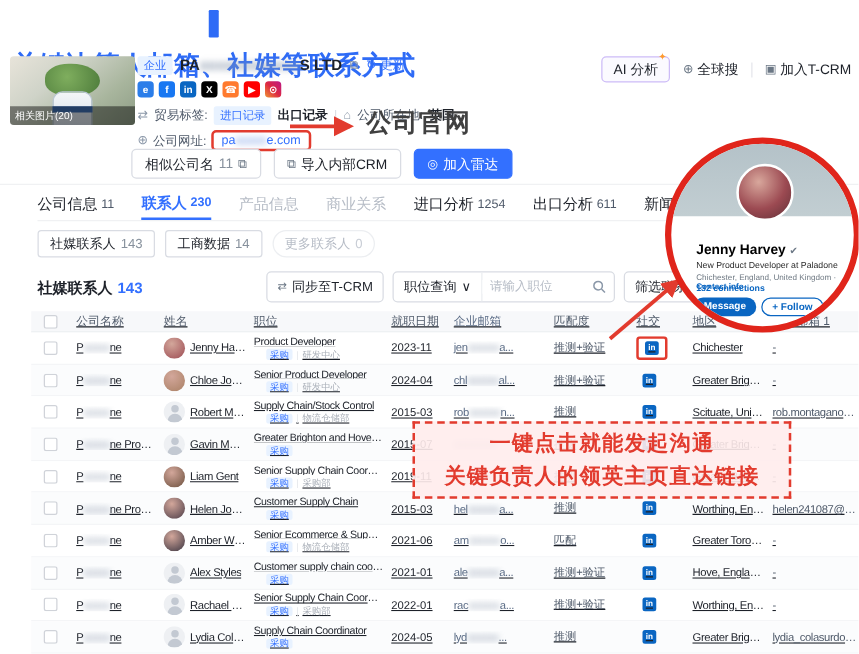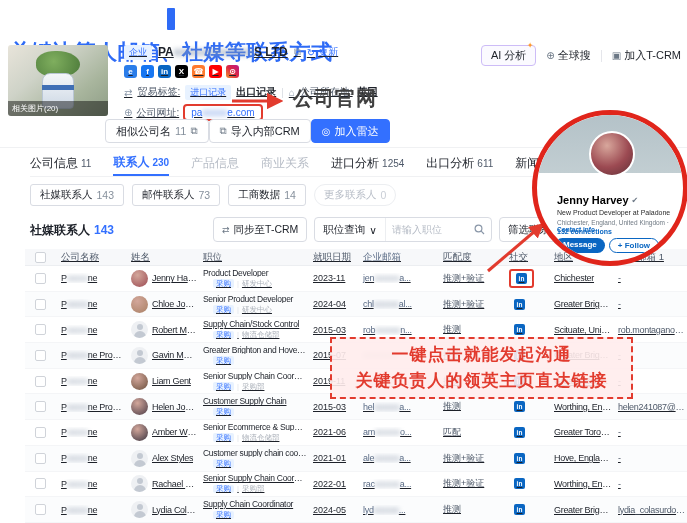--- a/index.html
+++ b/index.html
@@ -6,31 +6,31 @@
   html,body { background:#fff; }
   body { font-family:"Liberation Sans","DejaVu Sans",sans-serif; color:#1d2129; }
   #stage { position:relative; width:687px; height:523px; overflow:hidden; background:#fff; }
 
   
   .page-title { position:absolute; left:10px; top:8px; display:flex; align-items:center; gap:8px;flex-direction:column; }
   .title-bar { width:8px; height:22px; background:#2e6bf6; border-radius:1px; }
   .title-text { font-size:21px; font-weight:bold; color:#2e6bf6; letter-spacing:0.5px; }
 
   
-  .company-photo { position:absolute; left:8px; top:45px; width:100px; height:71px; border-radius:3px; overflow:hidden;
+  .company-photo { position:absolute; left:8px; top:45px; width:100px; height:55px; border-radius:3px; overflow:hidden;
     background:linear-gradient(140deg,#e8e4da 0%,#cfd3c8 35%,#a8b59d 70%,#8d9c85 100%); }
   .photo-plant { position:absolute; left:28px; top:6px; width:44px; height:26px; border-radius:50% 60% 55% 50%;
     background:radial-gradient(circle at 40% 40%,#7fae5e,#4c7a3a); }
   .photo-body { position:absolute; left:34px; top:28px; width:32px; height:36px; border-radius:8px 8px 4px 4px;
     background:linear-gradient(180deg,#f4f6f8 0%,#dfe6ee 55%,#cdd8e4 100%); border:1px solid #b9c6d4; }
   .photo-band { position:absolute; left:34px; top:40px; width:32px; height:5px; background:#3f6fb5; }
   .photo-caption { position:absolute; left:0; bottom:0; width:100%; padding:2px 4px; font-size:8px; color:#fff;
     background:rgba(0,0,0,.45); }
 
-  .company-info { position:absolute; left:124px; top:44px;text-decoration:underline; }
+  .company-info { position:absolute; left:110px; top:44px; }
   .ci-row1 { display:flex; align-items:center; gap:6px; height:16px; }
   .ent-badge { font-size:9px; color:#3370ff; background:#e8f2ff; padding:1px 5px; border-radius:2px; }
   .company-name { font-size:12px; font-weight:bold; color:#1d2129; }
   .icon-copy { font-size:10px; color:#8a97a8; cursor:pointer; }
   .refresh { font-size:10px; color:#3370ff; display:flex; gap:3px; align-items:center; }
   .ci-row2 { display:flex; gap:4px; margin-top:5px; height:14px; }
   .sicon { width:13px; height:13px; border-radius:3px; color:#fff; font-size:8px; font-weight:bold;
     display:inline-flex; align-items:center; justify-content:center; line-height:1; }
   .ci-row3 { display:flex; align-items:center; gap:5px; margin-top:6px; font-size:10px; color:#4e5969; height:14px; }
   .tag-blue { font-size:9px; color:#3370ff; background:#e8f2ff; padding:1px 5px; border-radius:2px; }
@@ -46,21 +46,21 @@
   .site-annot { position:absolute; left:293px; top:85px; font-size:20px; font-weight:bold; color:#404040; letter-spacing:1px;text-align:right; }
 
   .header-actions { position:absolute; right:6px; top:45px; display:flex; align-items:center; gap:10px; font-size:11px; }
   .ai-btn { position:relative; border:1px solid #cdbcf7; border-radius:4px; padding:2px 9px; color:#1d2129; background:#fbfaff; }
   .ai-btn .sparkle { position:absolute; right:2px; top:-5px; color:#ff9a2e; font-size:8px; }
   .ha-item { display:flex; align-items:center; gap:3px; color:#1d2129; }
   .ha-ic { color:#6b7785; font-size:10px; }
   .ha-div { width:1px; height:12px; background:#e5e6eb; }
 
   
-  .action-row { position:absolute; left:105px; top:119px; display:flex; gap:0;text-align:center; }
+  .action-row { position:absolute; left:105px; top:119px; display:flex; gap:10px;text-align:center; }
   .btn { display:flex; align-items:center; gap:4px; height:24px; padding:0 10px; border:1px solid #d9dce3;
     border-radius:4px; font-size:11px; color:#1d2129; background:#fff; }
   .btn .b-ic { font-size:10px; color:#6b7785; }
   .btn.primary { background:#3370ff; border-color:#3370ff; color:#fff; }
   .btn.primary .b-ic { color:#fff; }
   .btn.disabled { color:#b6bcc6; border-color:#eceef1; }
   .divline { position:absolute; left:0; top:147px; width:687px; height:1px; background:#f0f1f3; }
 
   
   .tabs { position:absolute; left:30px; top:150px; display:flex; gap:22px; height:27px; align-items:center; width:640px;
@@ -280,24 +280,20 @@
       <div class="tab dim">
         <span class="tlabel">知识产权</span>
       </div>
     </div>
   <div class="chips">
       <div class="chip ">
         <span class="clabel">社媒联系人</span>
         <span class="ccount">143</span>
       </div>
       <div class="chip ">
-        <span class="clabel">邮件联系人</span>
-        <span class="ccount">73</span>
-      </div>
-      <div class="chip ">
         <span class="clabel">工商数据</span>
         <span class="ccount">14</span>
       </div>
       <div class="chip dim">
         <span class="clabel">更多联系人</span>
         <span class="ccount">0</span>
       </div>
     </div>
 
   <div class="toolbar">

